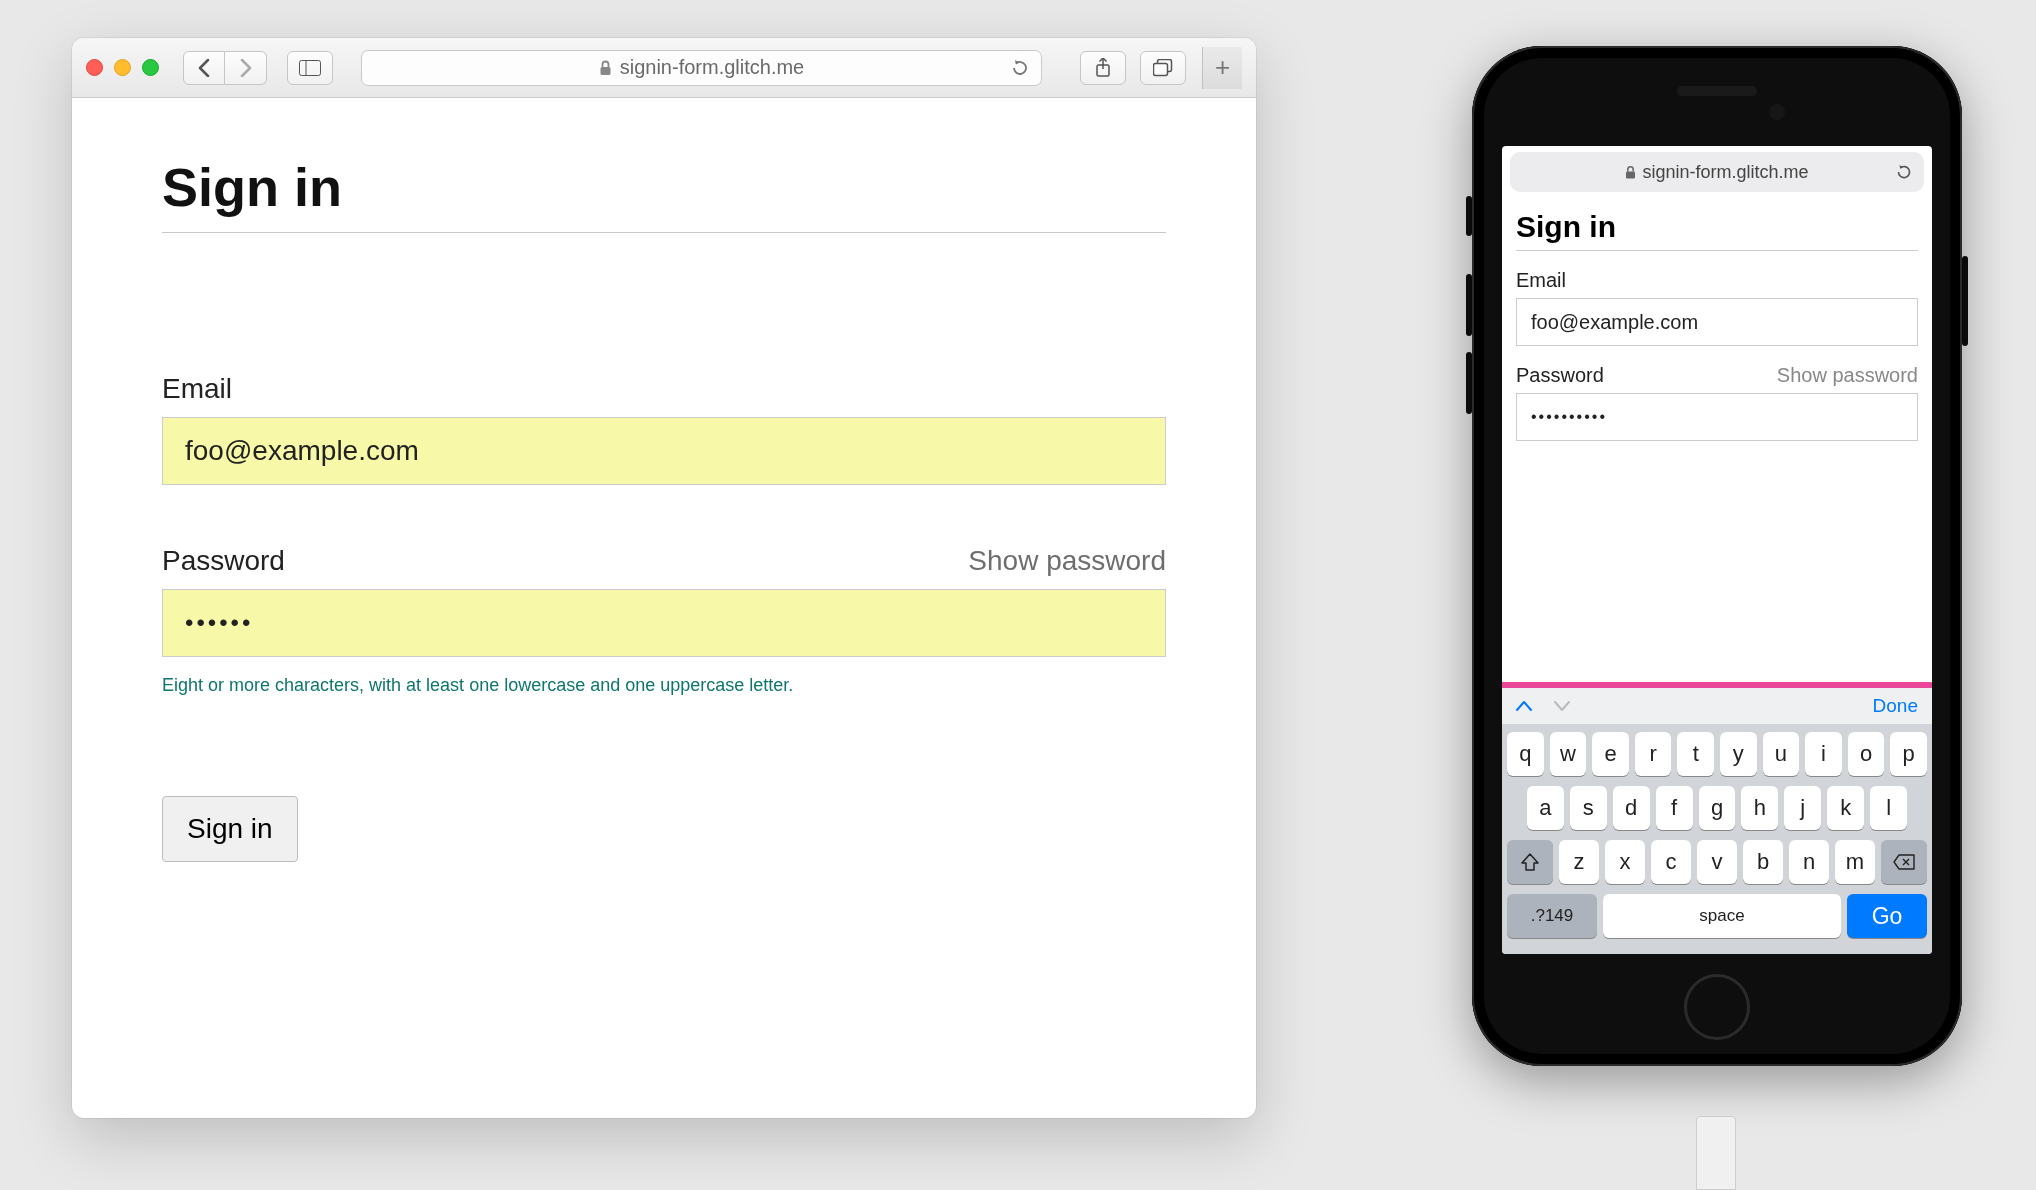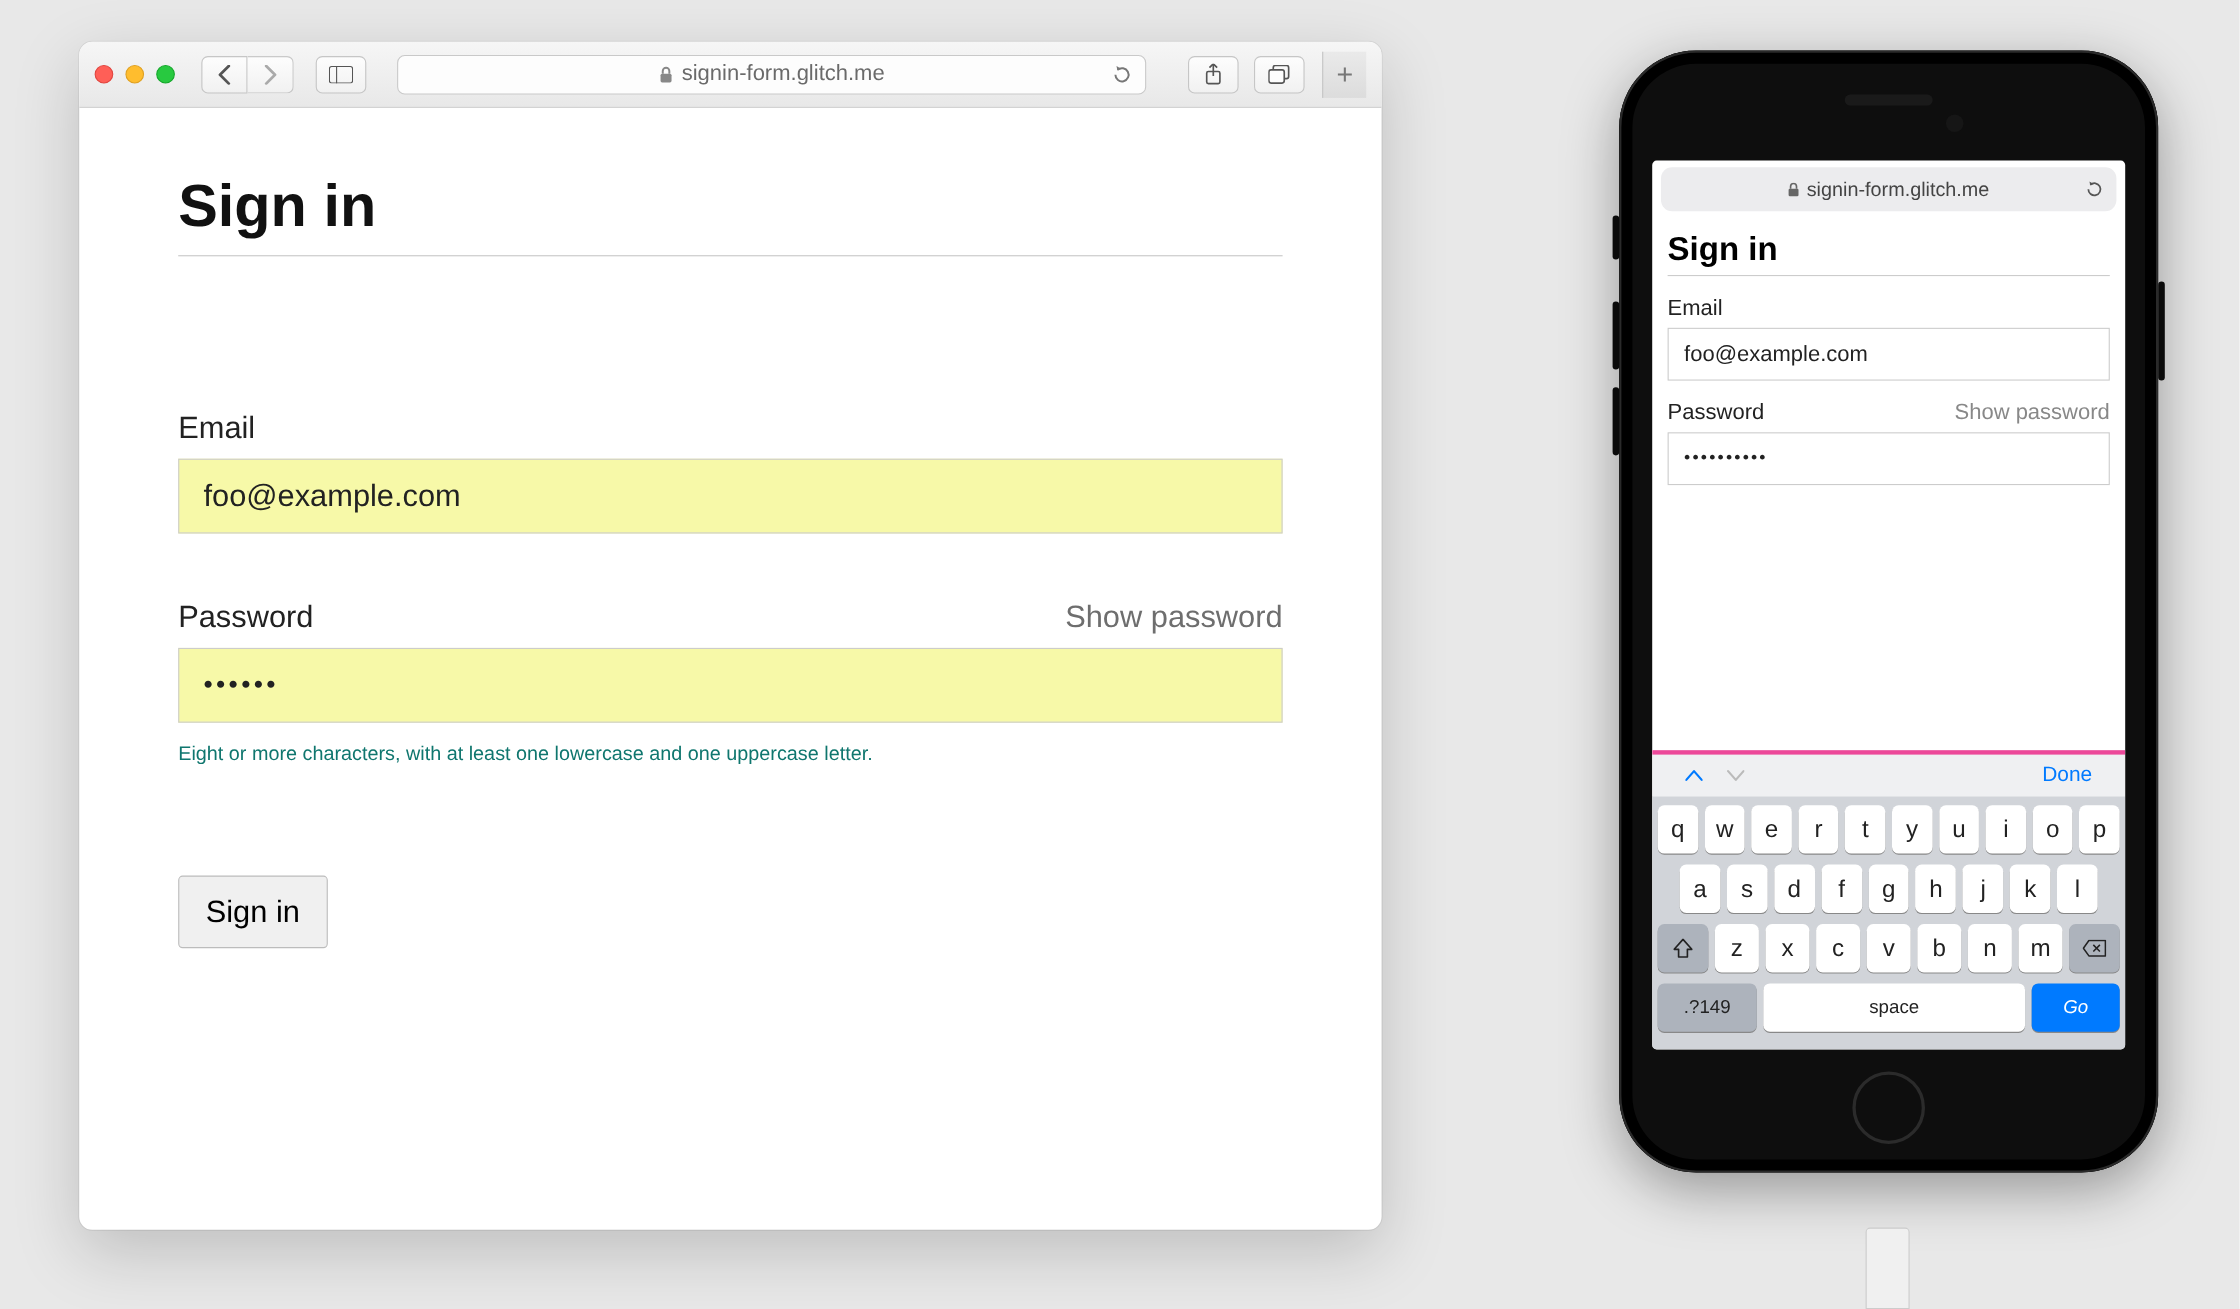--- a/index.html
+++ b/index.html
@@ -224,44 +224,44 @@
       color: #222;
       margin-bottom: 18px;
     }
     .m-input.pwd { letter-spacing: 2px; font-size: 16px; }
     .m-hint { font-size: 16px; color: #333; line-height: 1.35; }
 
     
     .kb-toolbar {
       height: 42px;
       background: #eff0f2;
-      border-top: 4px solid #ec4899;
+      border-top: 6px solid #ec4899;
       display: flex; align-items: center; justify-content: space-between;
-      padding: 0 30px;
+      padding: 0 14px;
       text-align: right;
     }
     .kb-arrows { display: flex; gap: 22px; }
     .kb-done { color: #007aff; font-size: 19px; font-weight: 500; }
     .keyboard { background: #d1d4d9; padding: 8px 5px 6px 5px; }
     .kb-row { display: flex; justify-content: center; gap: 6px; margin-bottom: 10px; }
     .key {
       flex: 1;
       height: 44px;
       background: #fff;
       border-radius: 6px;
       box-shadow: 0 1px 0 #888;
       display: flex; align-items: center; justify-content: center;
       font-size: 22px;
       color: #222;
     }
     .kb-row.row2 { padding: 0 20px; }
     .key-special { background: #adb3bc; }
     .kb-row.row4 .key-mode { flex: 0 0 90px; font-size: 17px; }
     .kb-row.row4 .key-space { flex: 1; font-size: 17px; }
-    .kb-row.row4 .key-go { flex: 0 0 80px; background: #007aff; color: #fff; font-size: 17px; font-style: italic; }
+    .kb-row.row4 .key-go { flex: 0 0 80px; background: #007aff; color: #fff; font-size: 23px; }
 
     .cable {
       position: absolute;
       right: 300px;
       bottom: 0;
       width: 40px;
       height: 74px;
       background: #f0f0f0;
       border-radius: 4px 4px 0 0;
       border: 1px solid #ccc;

